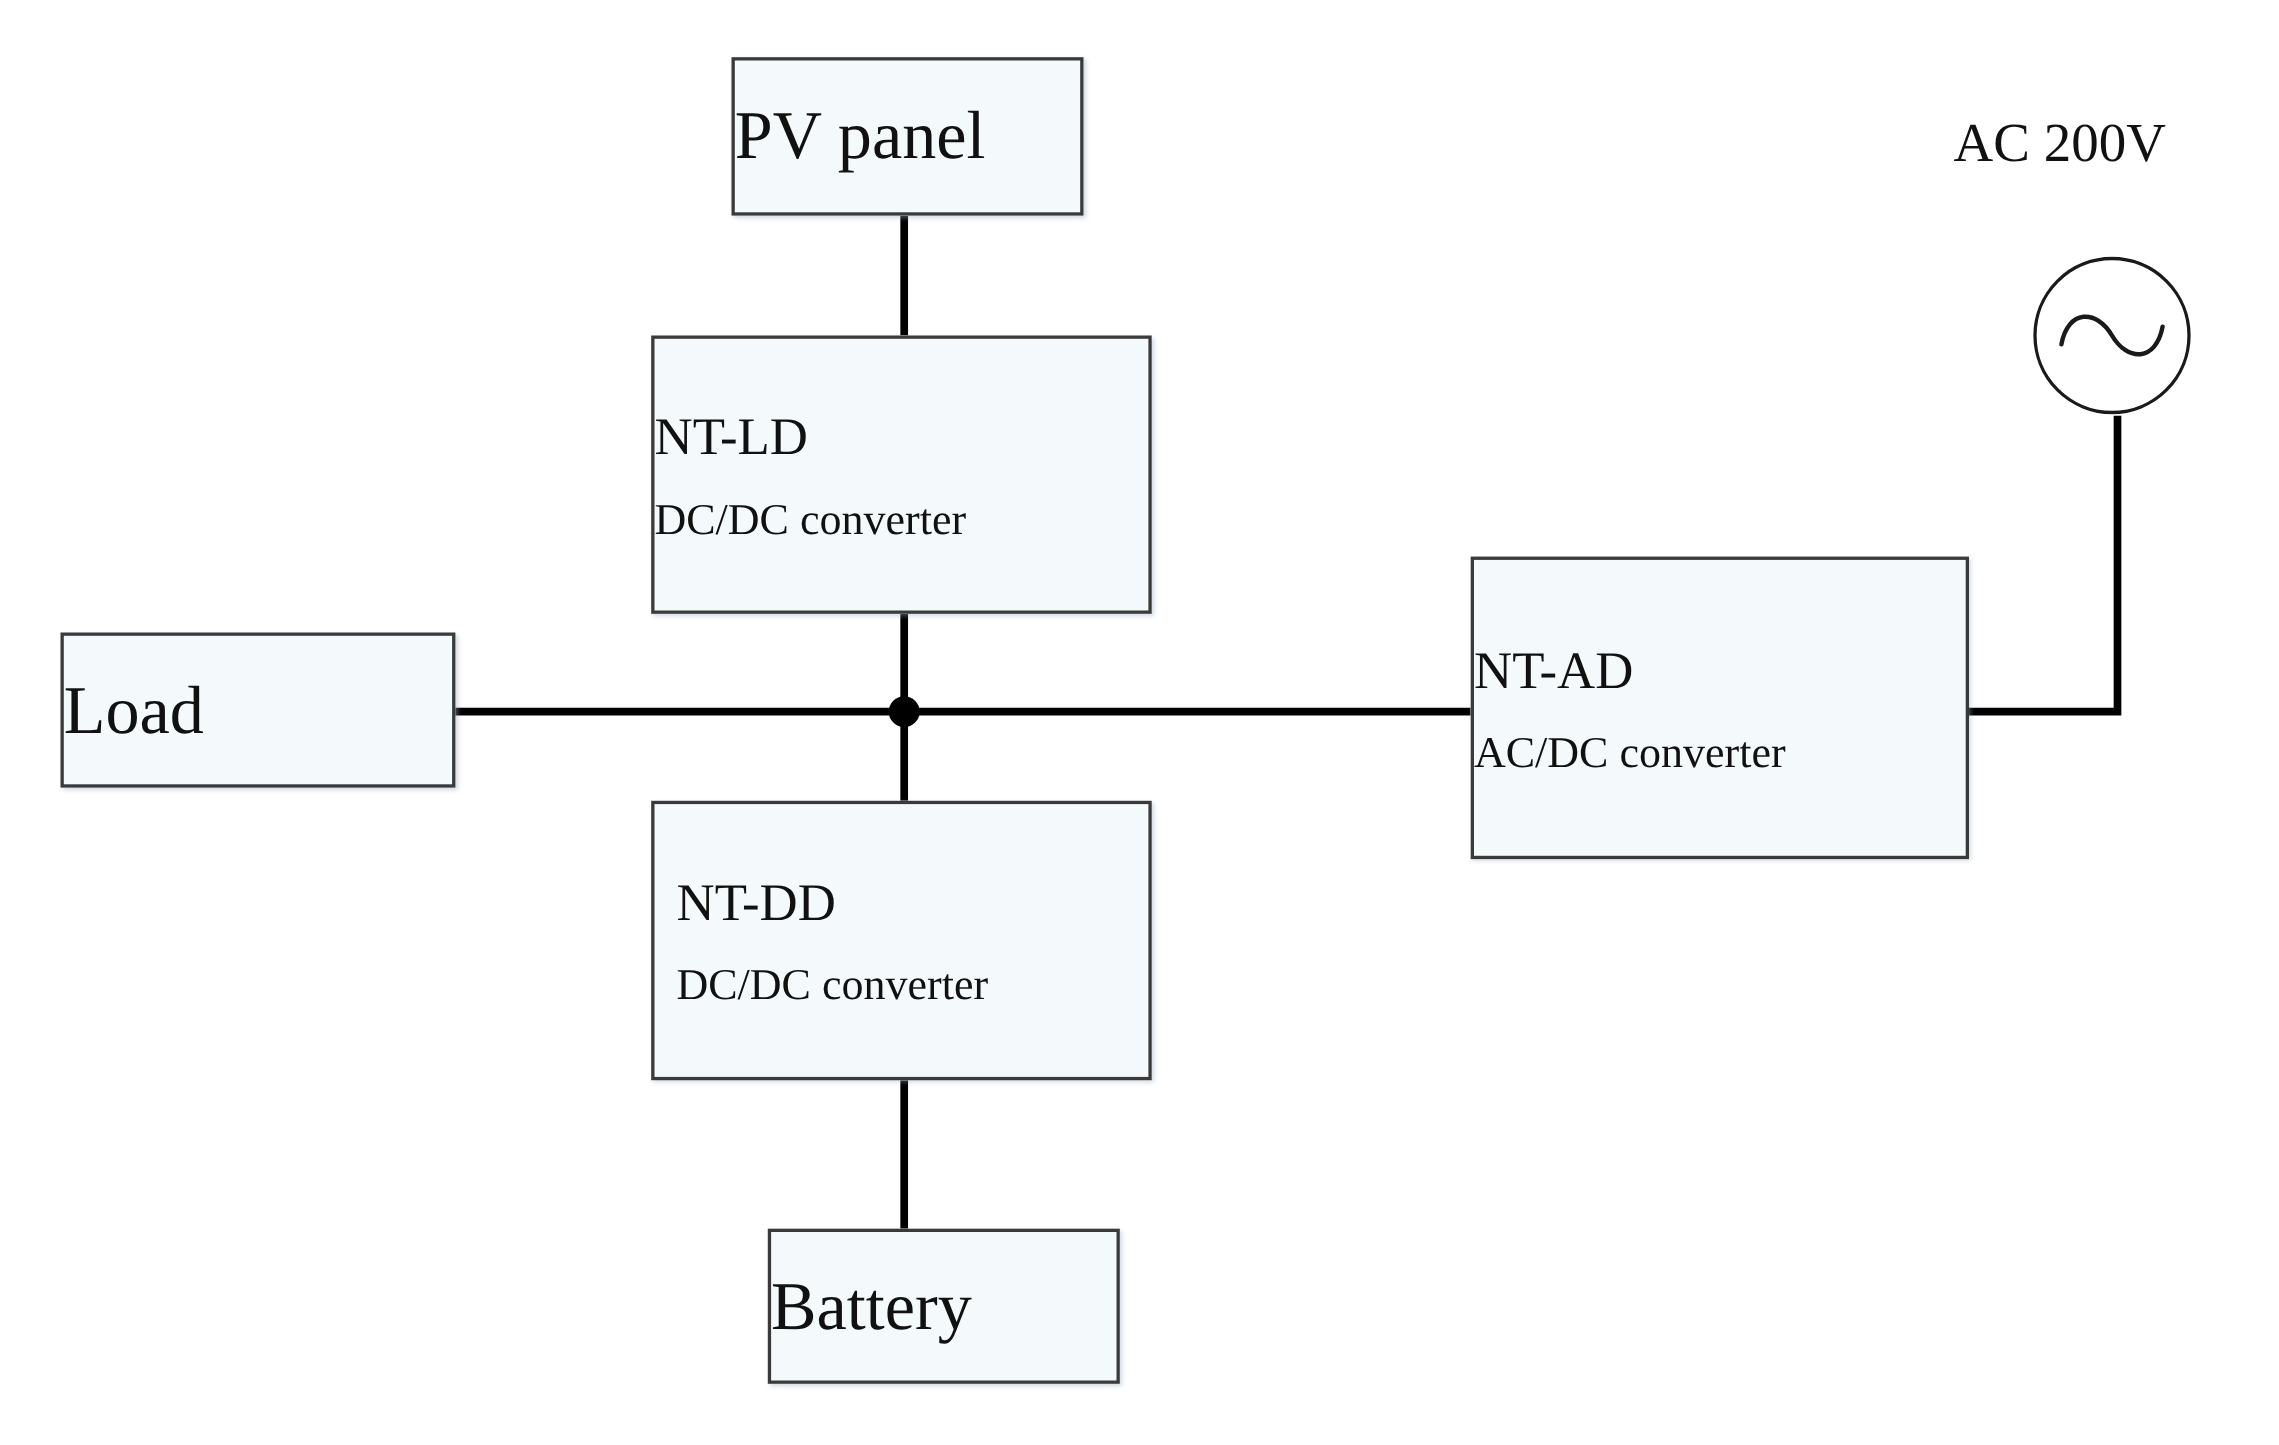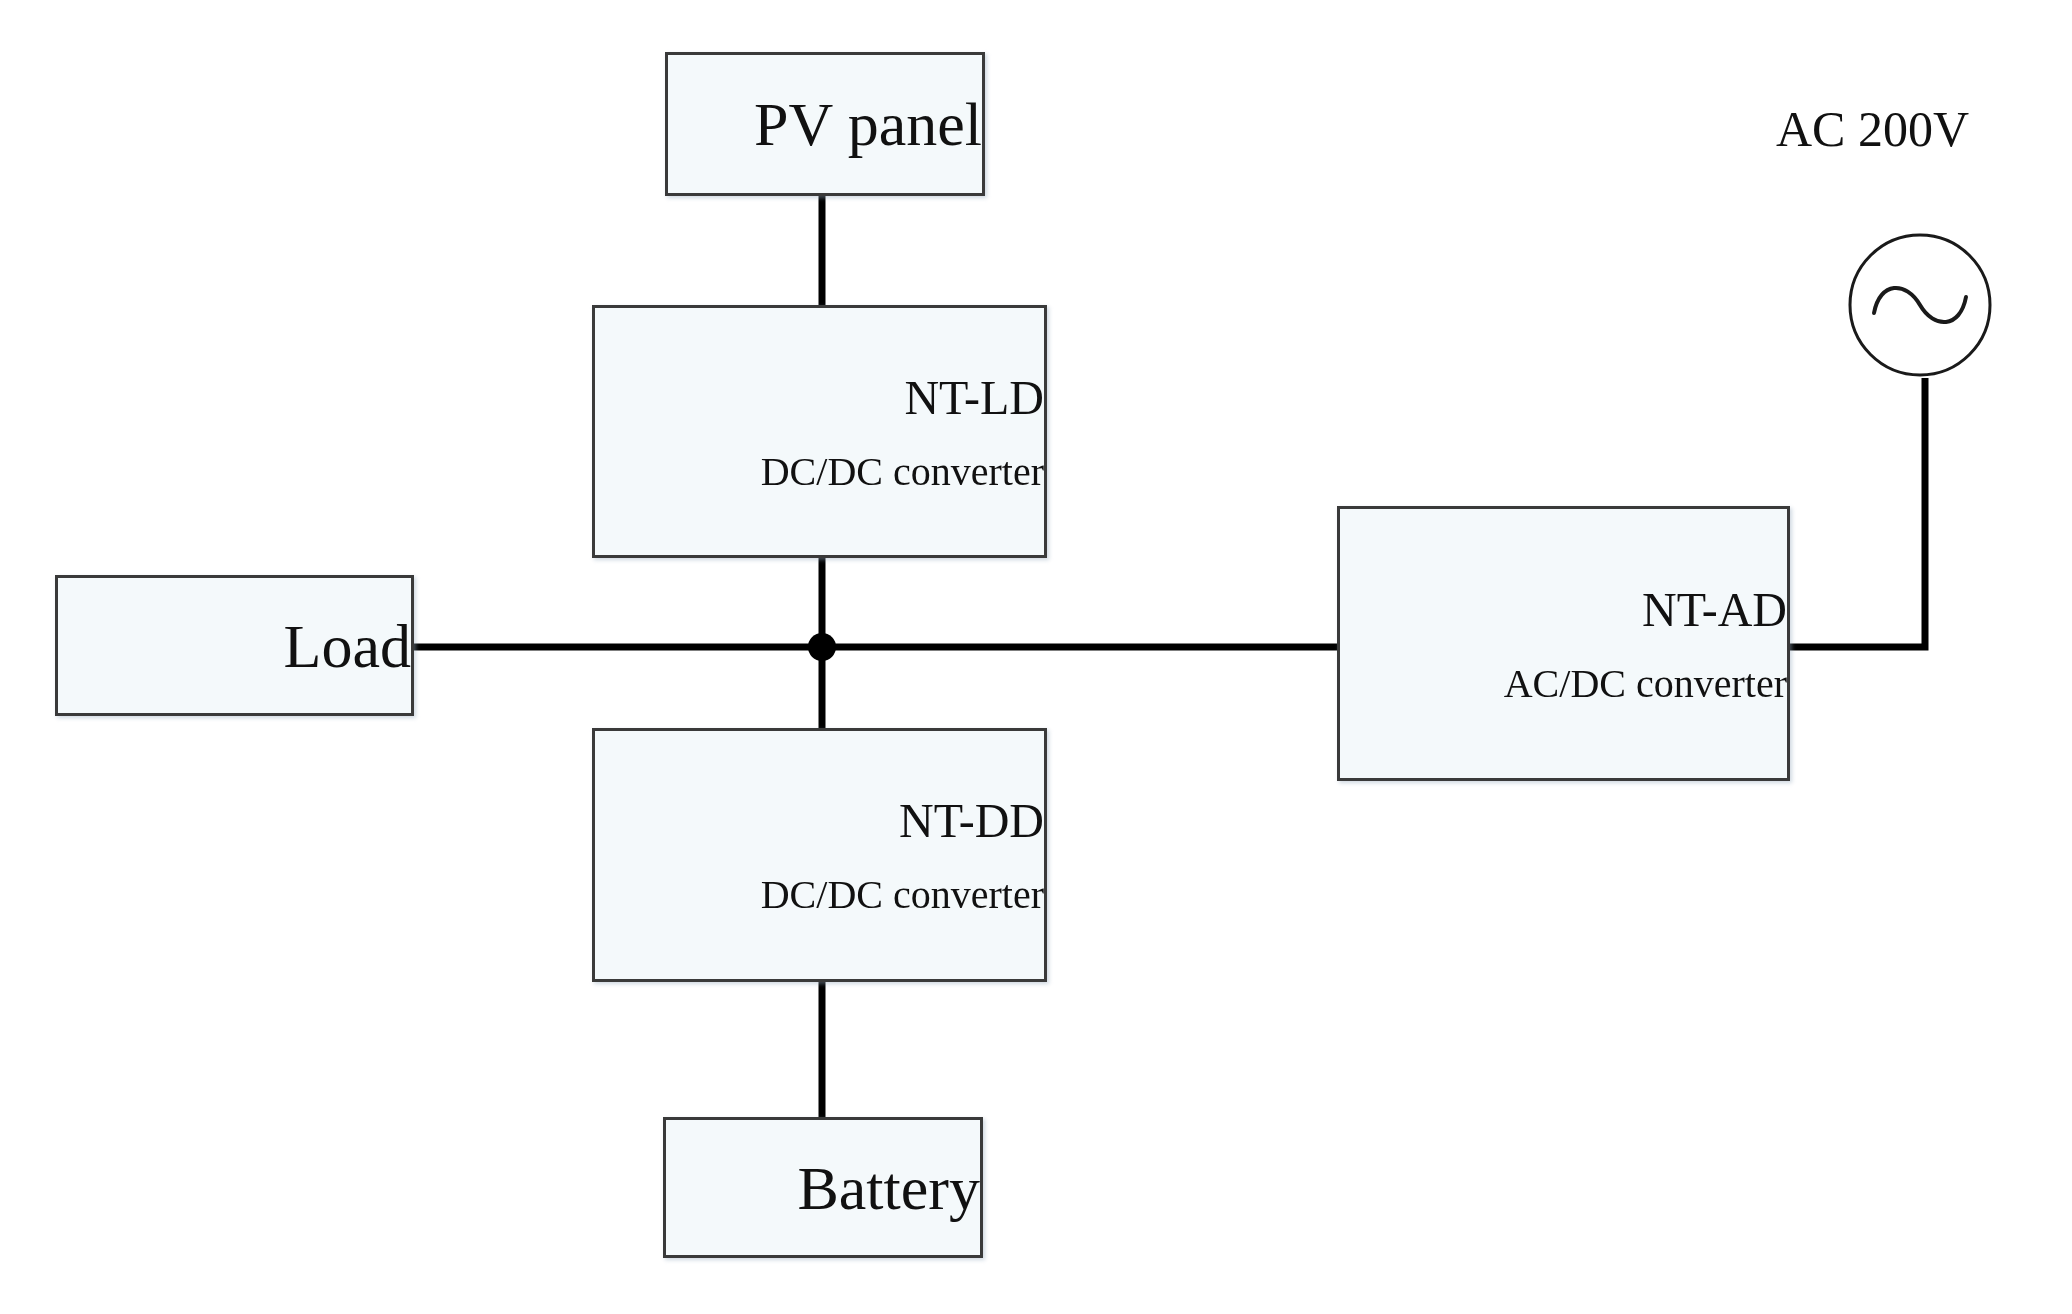--- a/index.html
+++ b/index.html
@@ -25,40 +25,40 @@
     height: 1314px;
   }
   .node-box {
     position: absolute;
     box-sizing: border-box;
     background: #f4f9fb;
     border: 3px solid #3a3a3a;
     box-shadow: 2px 2px 4px rgba(150,170,190,0.45);
     display: flex;
     flex-direction: column;
-    align-items: flex-end;
+    align-items: flex-start;
     justify-content: center;
     z-index: 5;
   }
   .node-title {
     color: #111111;
     line-height: 1.0;
     white-space: nowrap;
   }
   .node-sub {
     color: #111111;
     line-height: 1.0;
     white-space: nowrap;
   }
   
   #box-pv      { left: 665px; top: 52px;   width: 320px; height: 144px; }
   #box-ntld    { left: 592px; top: 305px;  width: 455px; height: 253px; }
   #box-load    { left: 55px;  top: 575px;  width: 359px; height: 141px; }
   #box-ntdd    { left: 592px; top: 728px;  width: 455px; height: 254px; padding-left: 20px; }
-  #box-battery { left: 663px; top: 1117px; width: 320px; height: 141px; }
+  #box-battery { left: 698px; top: 1117px; width: 320px; height: 141px; }
   #box-ntad    { left: 1337px;top: 506px;  width: 453px; height: 275px; font-family: Liberation Serif, serif; }
 
   .t-big   { font-size: 62px; }
   .t-conv  { font-size: 48px; margin-top: 2px; }
   .t-sub   { font-size: 40px; margin-top: 30px; }
 
   
   #ac-source {
     position: absolute;
     left: 1848px;

